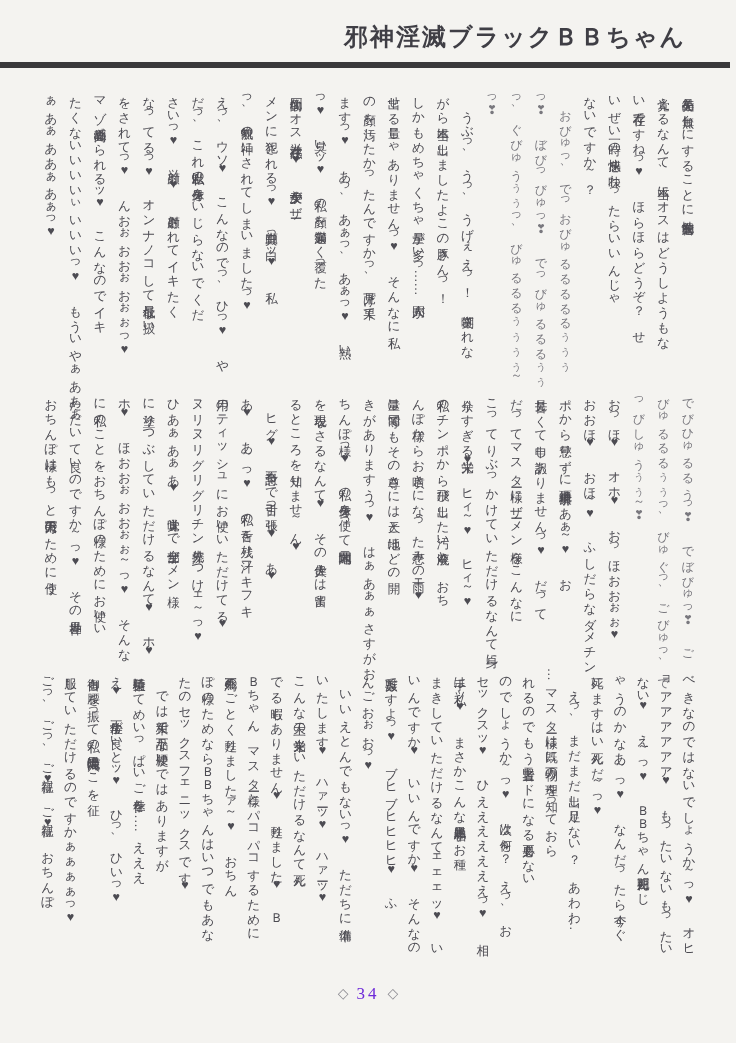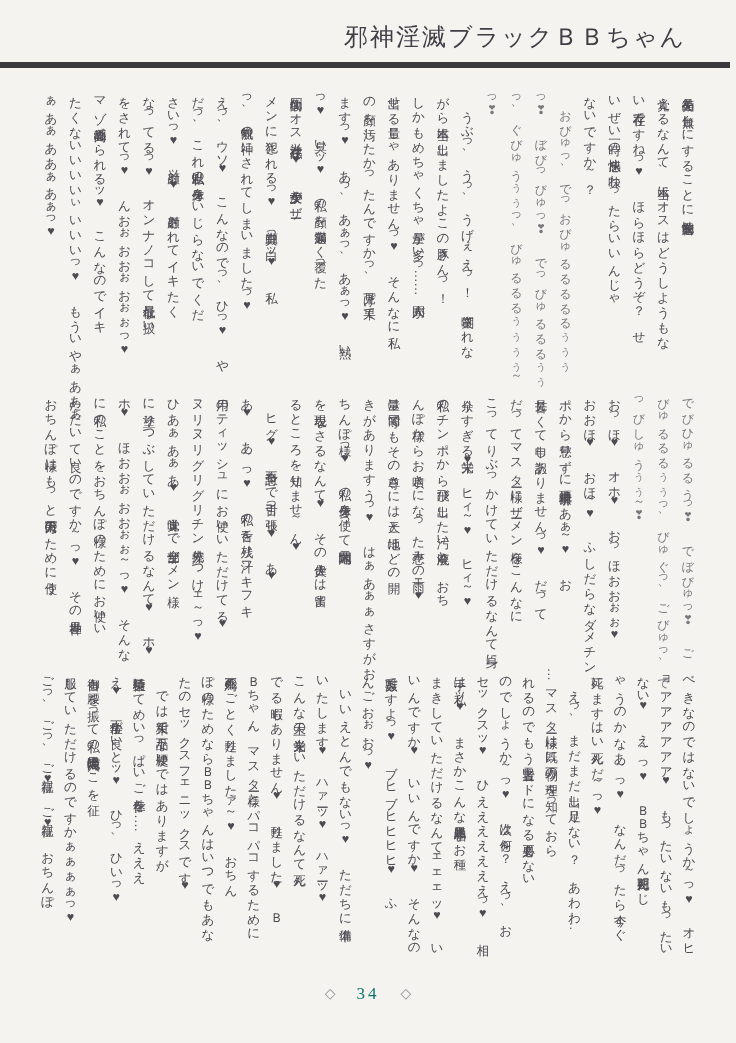--- a/index.html
+++ b/index.html
@@ -7,21 +7,21 @@
     position:relative;
     width:736px;height:1043px;
     background:#f4f3f0;
     overflow:hidden;
     font-family:"Liberation Serif","DejaVu Serif",serif;
     color:#4c4b52;
   }
   .title{
     position:absolute;top:21px;right:50px;
     font-size:24px;letter-spacing:2px;
-    color:#3f3e45;font-weight:400;
+    color:#3f3e45;font-weight:700;
     white-space:nowrap;
   }
   .rule{
     position:absolute;left:0;top:62px;
     width:730px;height:6px;
     background:#3a393b;
   }
   .vblock{
     position:absolute;right:36px;
     writing-mode:vertical-rl;
@@ -45,22 +45,22 @@
   }
   .footer{
     position:absolute;left:0;top:984px;width:736px;
     text-align:center;
     color:#6f6e74;
   }
   .footer .diamond{
     font-size:14px;color:#8b8a90;vertical-align:1px;
   }
   .footer .pagenum{
-    display:inline-block;margin:0 21px;
-    font-size:17px;letter-spacing:3px;color:#0f766e;
+    display:inline-block;margin:0 8px;
+    font-size:17px;letter-spacing:3px;color:#6d28d9;
   }
 </style>
 </head>
 <body>
 
 <div class="page">
 
   <div class="title">邪神淫滅ブラックＢＢちゃん</div>
   <div class="rule"></div>
 

